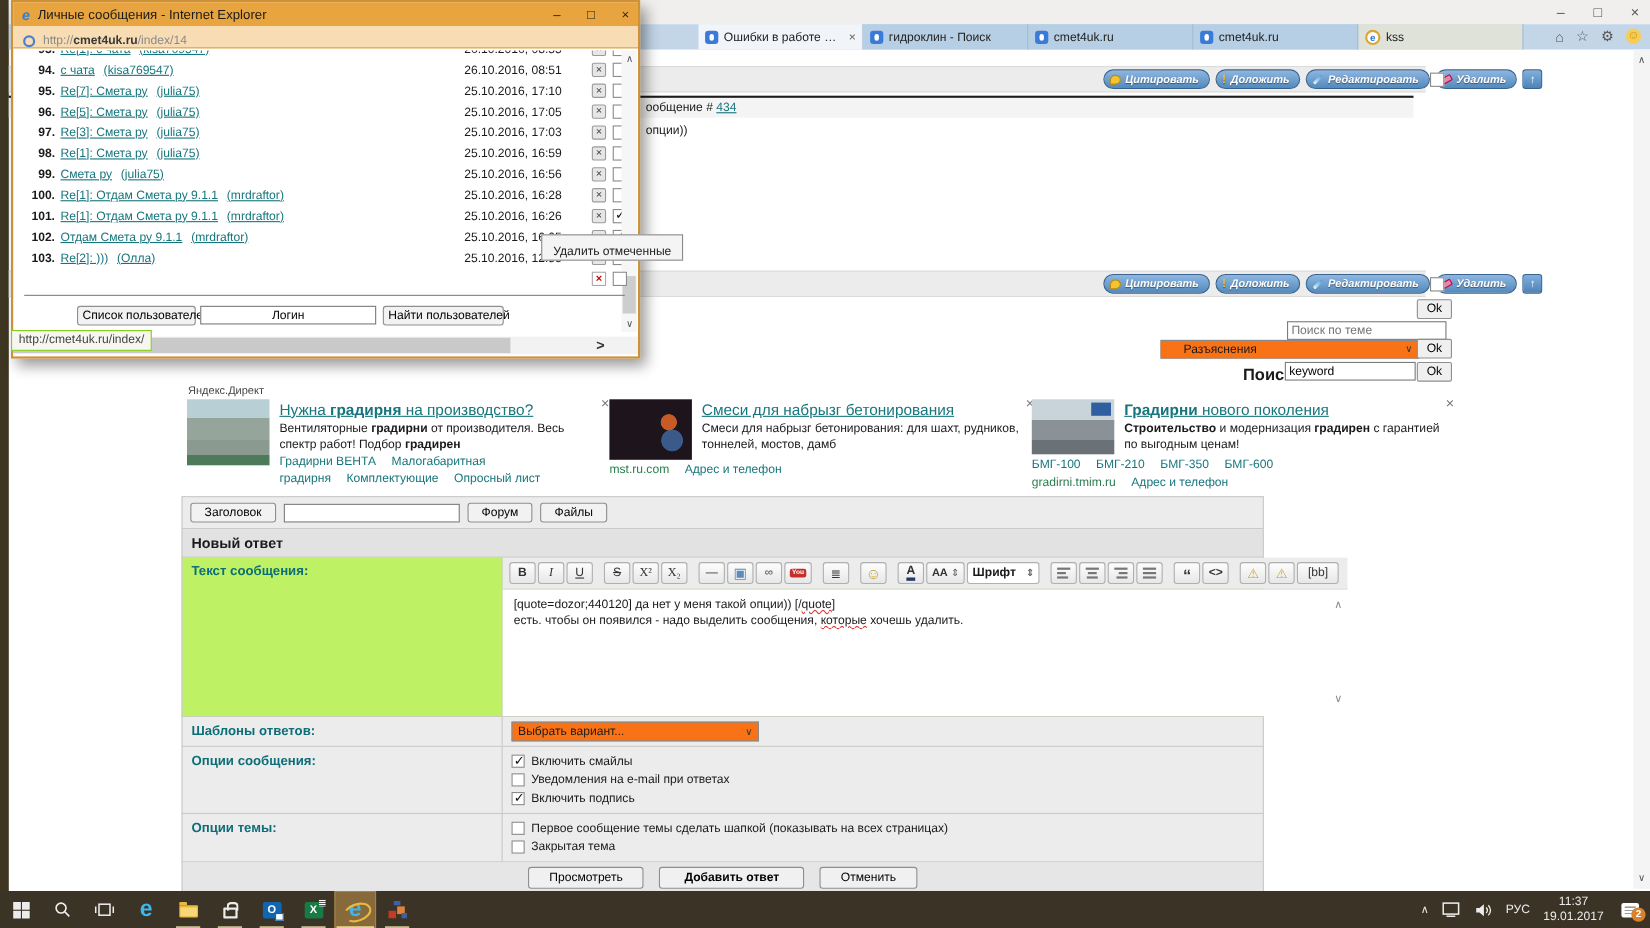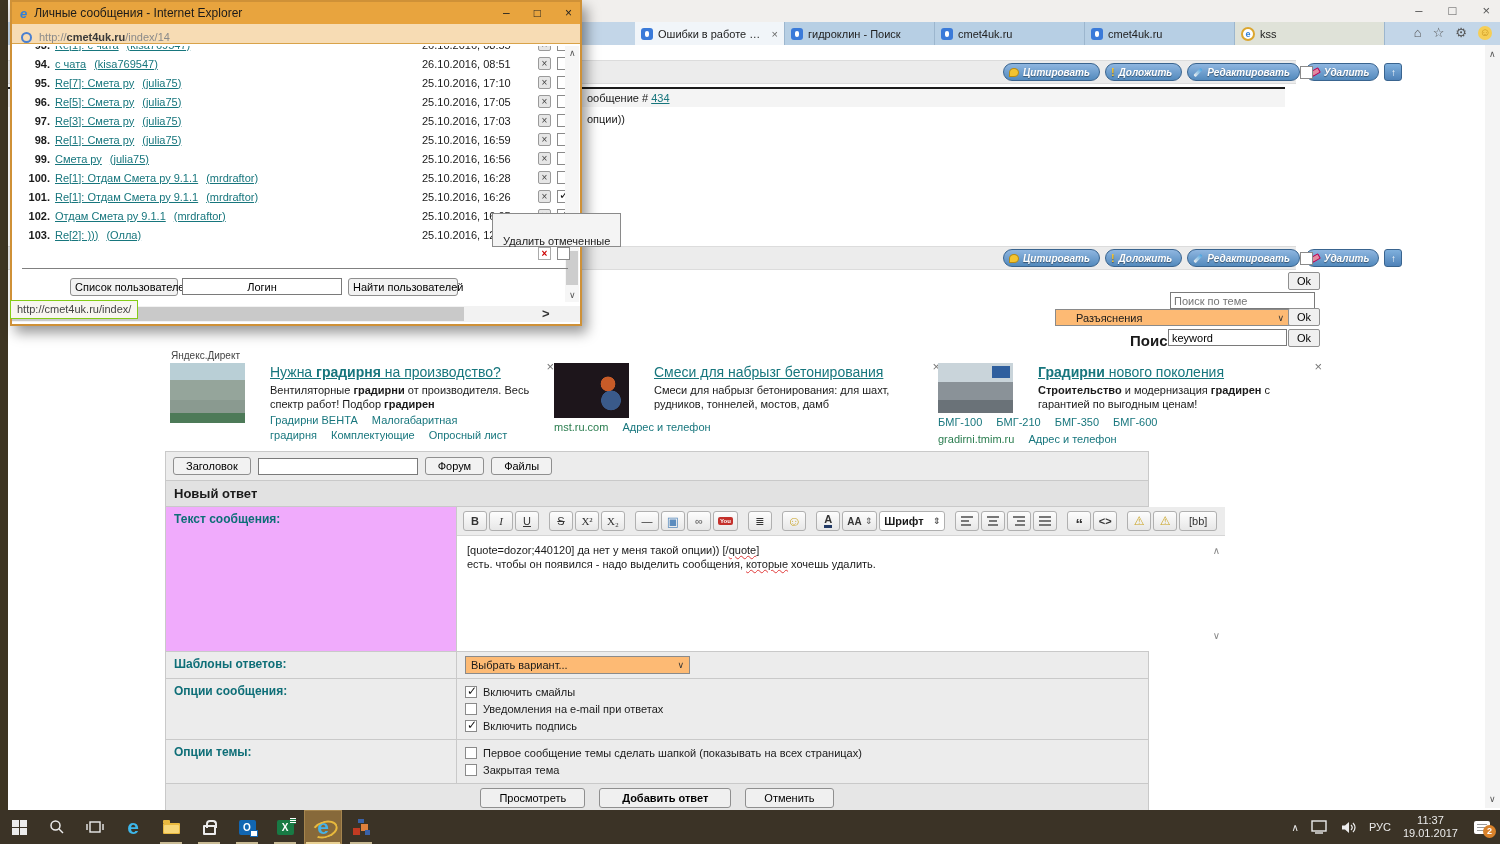--- a/index.html
+++ b/index.html
@@ -43,49 +43,49 @@
   .msgrefbg{position:absolute;left:0;top:89px;width:1277px;height:18px;background:#f4f4f4}
   .msgref{position:absolute;left:579px;top:92px;font-size:11px}
   .msgref a{color:#17767d;text-decoration:underline}
   .quotefrag{position:absolute;left:579px;top:113px;font-size:11px}
   .okbtn{position:absolute;left:1280px;width:32px;height:18px;background:#f0f0f0;border:1px solid #8f8f8f;border-radius:2px;font-size:11px;cursor:pointer}
   .ok1{top:272px}.ok2{top:308px}.ok3{top:329px}
   .tinput{background:#fff;border:1px solid #7a7a7a;font-size:11px;padding:0 3px;height:17px}
   .topicsearch{position:absolute;left:1162px;top:292px;width:145px;color:#999}
   .searchinput{position:absolute;left:1160px;top:329px;width:119px}
   .searchlbl{position:absolute;left:1122px;top:332px;font-weight:bold;font-size:15px}
-  .selectbox{background:#fdba74;border:1px solid #8a8a8a;display:flex;align-items:center;justify-content:space-between;padding:0 5px;font-size:11px;cursor:pointer}
+  .selectbox{background:#f97316;border:1px solid #8a8a8a;display:flex;align-items:center;justify-content:space-between;padding:0 5px;font-size:11px;cursor:pointer}
   .selectbox .dd{font-size:9px;color:#333}
   .sect{position:absolute;left:1047px;top:309px;width:235px;height:17px;padding-left:20px}
   
   .provider{position:absolute;left:163px;top:350px;font-size:10px;color:#444}
   .ad{position:absolute;top:363px;font-size:11px}
   .ad0{left:162px;width:378px}.ad1{left:546px;width:380px}.ad2{left:930px;width:378px}
-  .ad-top{display:flex;gap:25px}
+  .ad-top{display:flex;gap:9px}
   .adimg{width:75px;height:60px;flex:none}
   .img0{background:linear-gradient(180deg,#b9cfd6 0 28%,#95a59b 28% 62%,#8a9a90 62% 84%,#4d7a58 84%)}
   .img1{height:55px;background:radial-gradient(circle at 72% 38%,#c75b28 0 11%,transparent 12%),radial-gradient(circle at 76% 68%,#3a5a8a 0 14%,transparent 15%),#1d151b}
   .img2{height:50px;background:linear-gradient(180deg,#c9d4da 0 38%,#8a9298 38% 74%,#6a7278 74%);position:relative}
   .img2::after{content:"";position:absolute;right:3px;top:3px;width:18px;height:12px;background:#2f5f9e}
   .ad-title{color:#17767d;font-size:14px;text-decoration:underline;display:inline-block;margin-top:1px}
   .b{font-weight:bold}
   .ad-desc{margin-top:3px;line-height:14px}
   .ad-links{margin-top:2px;line-height:15px}
   .ad-links a,.ad-extra{color:#17767d;margin-right:14px;text-decoration:none}
   .ad-domain{color:#2a7d4f;margin-right:14px}
   .ad-foot{margin-top:3px}
   .ad0 .ad-foot{margin-top:5px}
   .ad-close{position:absolute;right:-6px;top:-4px;color:#777;font-size:13px;cursor:pointer}
   
   .formwrap{position:absolute;left:157px;top:451px;width:984px;font-size:11px}
   .f-row1{height:30px;border:1px solid #c9c9c9;background:#ececec;display:flex;align-items:center;gap:7px;padding-left:7px}
   .graybtn{background:#f2f2f2;border:1px solid #8f8f8f;border-radius:3px;font-size:11px;padding:2px 12px;cursor:pointer;white-space:nowrap}
   .titleinput{width:160px}
   .f-header{height:26px;background:#e2e2e2;border:1px solid #c9c9c9;border-top:none;display:flex;align-items:center;font-weight:bold;font-size:13px;padding-left:8px}
-  .f-main{display:flex;border:1px solid #c9c9c9;border-top:none;background:#f0abfc}
+  .f-main{display:flex;border:1px solid #c9c9c9;border-top:none;background:#bef264}
   .f-left{width:290px;padding:5px 8px;flex:none}
   .lbl{font-weight:bold;color:#0e6e77;font-size:12px}
   .f-right{flex:1;border-left:1px solid #c9c9c9}
   .etoolbar{display:flex;align-items:center;padding:4px 6px;background:#ececec}
   .tbtn{height:20px;min-width:24px;padding:0 4px;background:linear-gradient(#fdfdfd,#e7e7e7);border:1px solid #b0b0b0;border-radius:3px;display:flex;align-items:center;justify-content:center;font-size:11px;color:#333;margin-right:2px;cursor:pointer}
   .tbtn .spin{font-size:9px;color:#555;margin-left:3px}
   .gap{margin-left:8px}
   .tsel{height:20px;width:66px;background:#fff;border:1px solid #b0b0b0;border-radius:3px;display:flex;align-items:center;justify-content:space-between;padding:0 4px;font-size:11px;font-weight:bold;margin-right:2px;cursor:pointer}
   .tsel .spin{font-size:9px;color:#555}
   .bbbtn{margin-left:auto;min-width:38px}
@@ -152,21 +152,21 @@
   .delall{position:absolute;left:526px;top:245px;width:13px;height:13px;border:1px solid #aaa;background:#fff;color:#c00;font-weight:bold;font-size:10px;line-height:11px;text-align:center;cursor:pointer}
   .delcb{position:absolute;left:545px;top:245px}
   .p-div{position:absolute;left:10px;top:266px;width:546px;height:1px;background:#808080}
   .pf1{position:absolute;left:58px;top:276px;width:108px;padding:2px 4px}
   .pf2{position:absolute;left:170px;top:276px;width:160px;text-align:center}
   .pf3{position:absolute;left:336px;top:276px;width:110px;padding:2px 4px}
   .p-hsb{position:absolute;left:0;top:304px;width:568px;height:16px;background:#f2f2f2}
   .p-hsb .thumb{position:absolute;left:0;top:1px;width:452px;height:14px;background:#c9c9c9}
   .p-hsb .right{position:absolute;left:530px;top:0;font-size:13px;font-weight:bold;color:#333;cursor:pointer}
   .p-status{position:absolute;left:-2px;top:298px;height:19px;line-height:17px;padding:0 6px;background:#f8f6f0;border:1px solid #84cc16;font-size:11px;color:#444;white-space:nowrap;z-index:5}
-  .p-tooltip{position:absolute;left:480px;top:211px;height:24px;line-height:22px;padding:16px 10px;background:#f4f4f4;border:1px solid #8a8a8a;font-size:11px;color:#222;white-space:nowrap;z-index:6}
+  .p-tooltip{position:absolute;left:480px;top:211px;height:24px;line-height:22px;padding:4px 10px;background:#f4f4f4;border:1px solid #8a8a8a;font-size:11px;color:#222;white-space:nowrap;z-index:6}
   
   .taskbar{position:absolute;left:0;bottom:0;width:1500px;height:34px;background:#3b3326;display:flex;align-items:center;z-index:100}
   .tb-apps{display:flex;height:100%}
   .tb-app{width:38px;height:34px;display:flex;align-items:center;justify-content:center;position:relative;cursor:pointer}
   .tb-app.run::after{content:"";position:absolute;bottom:0;left:8px;right:8px;height:2px;background:#c9bb95}
   .tb-app.selected{background:#87693a;box-shadow:inset 0 0 0 1px #a5854e}
   .tb-app.selected::after{left:2px;right:2px;background:#e9d193}
   .win-logo{display:grid;grid-template-columns:7px 7px;grid-template-rows:7px 7px;gap:1px}
   .win-logo i{background:#ececec}
   .edge-e{color:#3db7ea;font-weight:bold;font-size:21px;line-height:20px}

